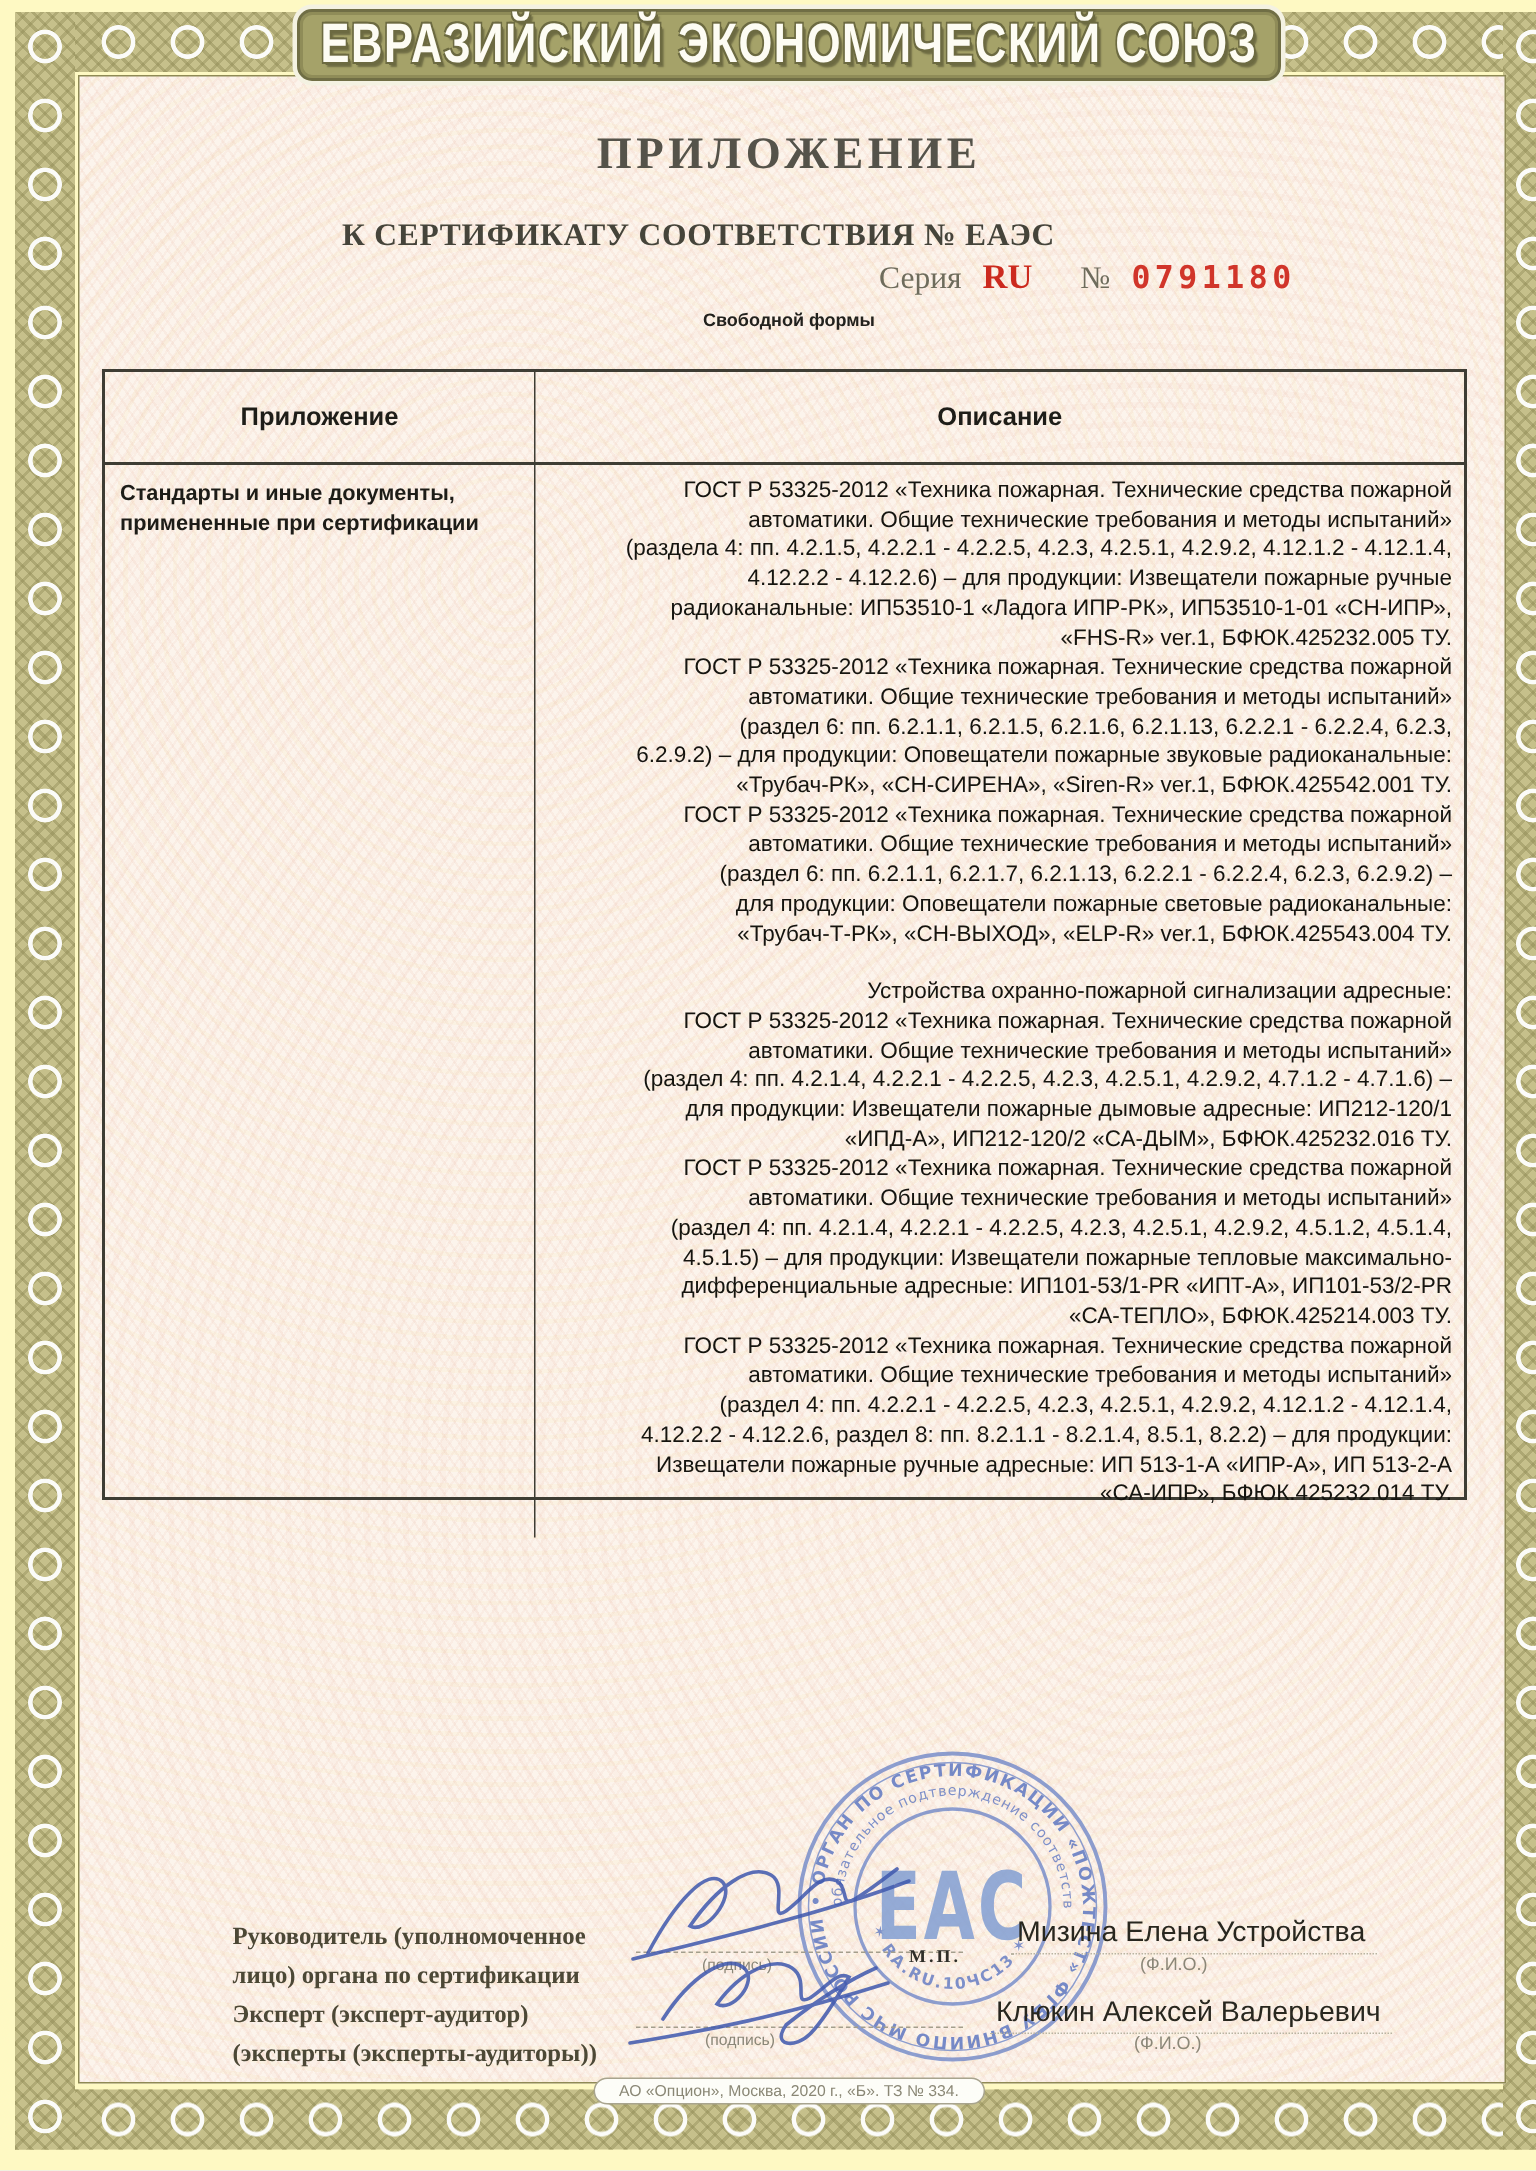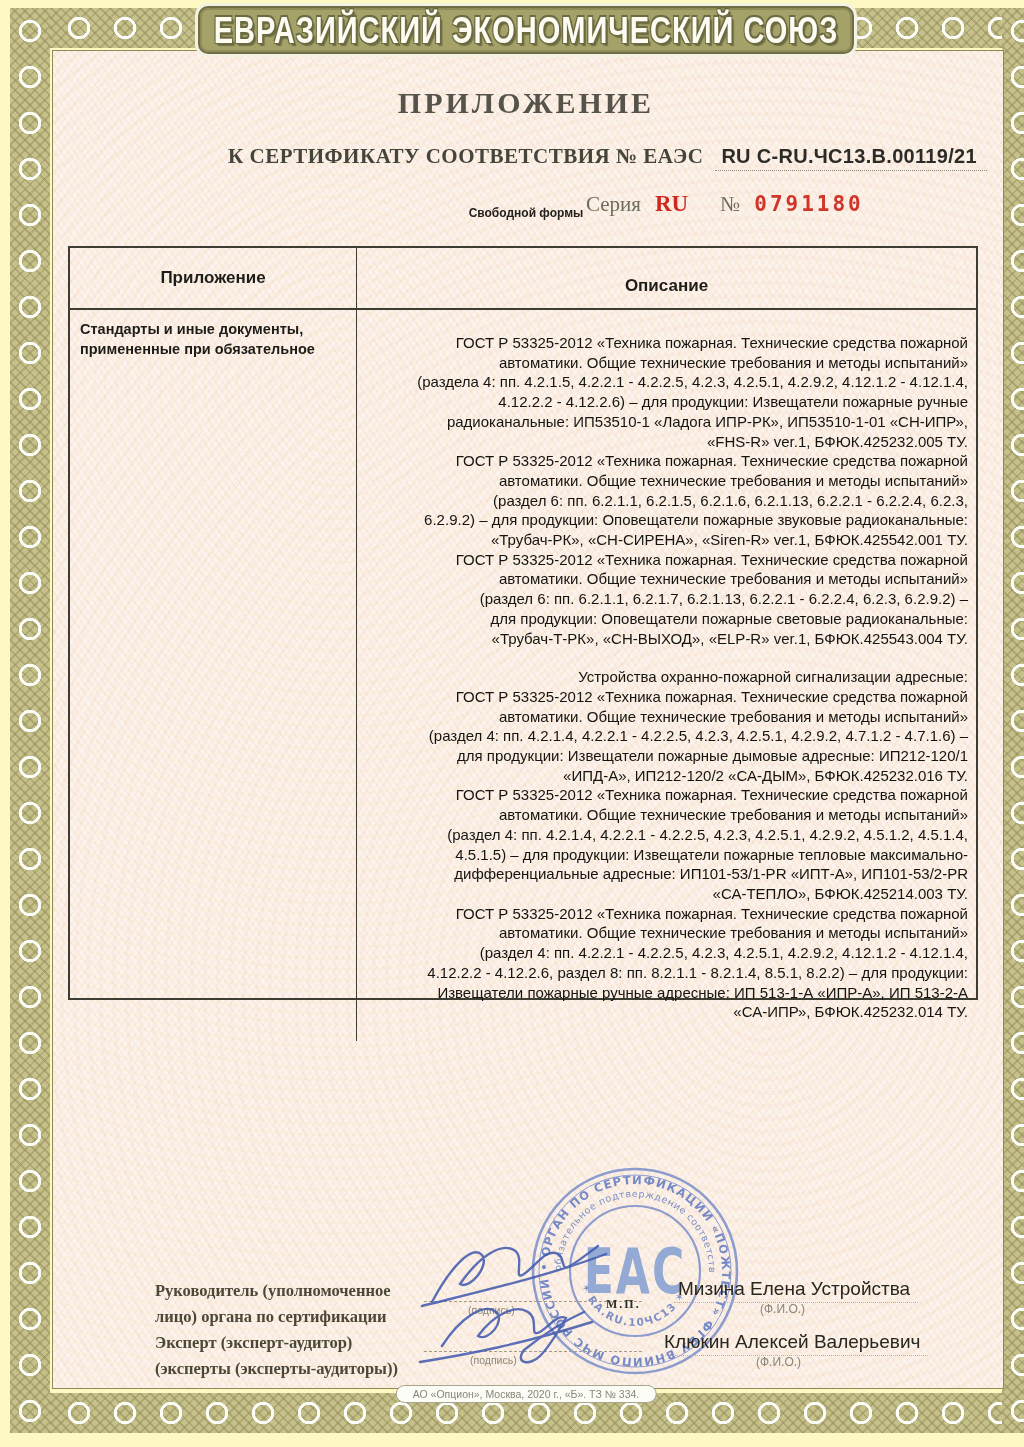--- a/index.html
+++ b/index.html
@@ -63,36 +63,36 @@
   .abs{position:absolute;z-index:5;}
   .title{
     left:0;right:0;top:86px;text-align:center;
     font-family:"Liberation Serif",serif;font-weight:bold;font-size:30px;
     letter-spacing:3px;color:#55534a;
   }
   .certline{left:228px;top:144px;display:flex;align-items:baseline;gap:12px;}
   .cert-label{font-family:"Liberation Serif",serif;font-weight:bold;font-size:21px;color:#45443a;letter-spacing:.5px;}
   .cert-number{font-family:"Liberation Sans",sans-serif;font-weight:600;font-size:20px;color:#2c2b26;
     border-bottom:1px dotted #8c887a;padding:0 10px 2px 6px;letter-spacing:.3px;}
-  .seriesline{left:586px;top:172px;display:flex;align-items:baseline;gap:14px;margin-top:19px;}
+  .seriesline{left:586px;top:172px;display:flex;align-items:baseline;gap:14px;}
   .series-label{font-family:"Liberation Serif",serif;font-size:21px;color:#6e6c5c;}
   .series-value{font-family:"Liberation Serif",serif;font-weight:bold;font-size:23px;color:#cc2a1e;}
   .num-sign{font-family:"Liberation Serif",serif;font-size:21px;color:#6e6c5c;margin-left:18px;}
   .blank-number{font-family:"DejaVu Sans Mono",monospace;font-weight:bold;font-size:21px;color:#d1352a;letter-spacing:3px;}
   .formtype{left:0;right:0;top:206px;text-align:center;font-weight:bold;font-size:12px;color:#22211d;}
   
   .cert-table{
     left:68px;top:246px;width:910px;height:754px;
     border:2px solid #3e3d34;display:flex;flex-direction:column;
     background:transparent;box-sizing:border-box;
   }
   .t-head{display:flex;height:60px;border-bottom:2px solid #3e3d34;flex:0 0 auto;}
   .t-body{display:flex;flex:1 1 auto;}
   .c-left{width:287px;flex:0 0 287px;border-right:1.5px solid #3e3d34;box-sizing:border-box;}
-  .c-right{flex:1 1 auto;box-sizing:border-box;margin-top:16px;}
+  .c-right{flex:1 1 auto;box-sizing:border-box;}
   .th{display:flex;align-items:center;justify-content:center;font-weight:bold;font-size:17px;color:#1e1d18;}
   .cell-appendix{padding:9px 10px 0 10px;font-weight:bold;font-size:14.5px;line-height:1.38;color:#1d1c17;white-space:pre-line;}
   .cell-desc{padding:7px 8px 0 13px;font-size:15px;line-height:19.7px;color:#15140f;text-align:right;}
   .cell-desc p{margin:0 0 19px 0;white-space:pre-line;}
   
   .sig-label{font-family:"Liberation Serif",serif;font-size:16.5px;line-height:1.55;color:#4c4836;white-space:pre-line;font-weight:bold;}
   .lbl-head{left:155px;top:1278px;}
   .lbl-expert{left:155px;top:1330px;}
   .sig-line{border-bottom:1px dashed #a39e8c;width:218px;height:0;}
   .line1{left:424px;top:1301px;}
@@ -128,40 +128,39 @@
   <div class="doc"></div>
 
   <div class="banner">
     <span class="banner-text">ЕВРАЗИЙСКИЙ ЭКОНОМИЧЕСКИЙ СОЮЗ</span>
   </div>
 
   <div class="abs title">ПРИЛОЖЕНИЕ</div>
 
   <div class="abs certline">
     <span class="cert-label">К СЕРТИФИКАТУ СООТВЕТСТВИЯ № ЕАЭС</span>
-    <span class="cert-number">RU С-RU.ЧС13.В.00119/21</span>
   </div>
 
   <div class="abs seriesline">
     <span class="series-label">Серия</span>
     <span class="series-value">RU</span>
     <span class="num-sign">№</span>
     <span class="blank-number">0791180</span>
   </div>
 
   <div class="abs formtype">Свободной формы</div>
 
   <div class="abs cert-table">
     <div class="t-head">
       <div class="c-left th">Приложение</div>
       <div class="c-right th">Описание</div>
     </div>
     <div class="t-body">
       <div class="c-left cell-appendix">Стандарты и иные документы,
-примененные при обязательное</div>
+примененные при сертификации</div>
       <div class="c-right cell-desc">
         <p>ГОСТ Р 53325-2012 «Техника пожарная. Технические средства пожарной
 автоматики. Общие технические требования и методы испытаний»
 (раздела 4: пп. 4.2.1.5, 4.2.2.1 - 4.2.2.5, 4.2.3, 4.2.5.1, 4.2.9.2, 4.12.1.2 - 4.12.1.4,
 4.12.2.2 - 4.12.2.6) – для продукции: Извещатели пожарные ручные
 радиоканальные: ИП53510-1 «Ладога ИПР-РК», ИП53510-1-01 «СН-ИПР»,
 «FHS-R» ver.1, БФЮК.425232.005 ТУ.
 ГОСТ Р 53325-2012 «Техника пожарная. Технические средства пожарной
 автоматики. Общие технические требования и методы испытаний»
 (раздел 6: пп. 6.2.1.1, 6.2.1.5, 6.2.1.6, 6.2.1.13, 6.2.2.1 - 6.2.2.4, 6.2.3,

